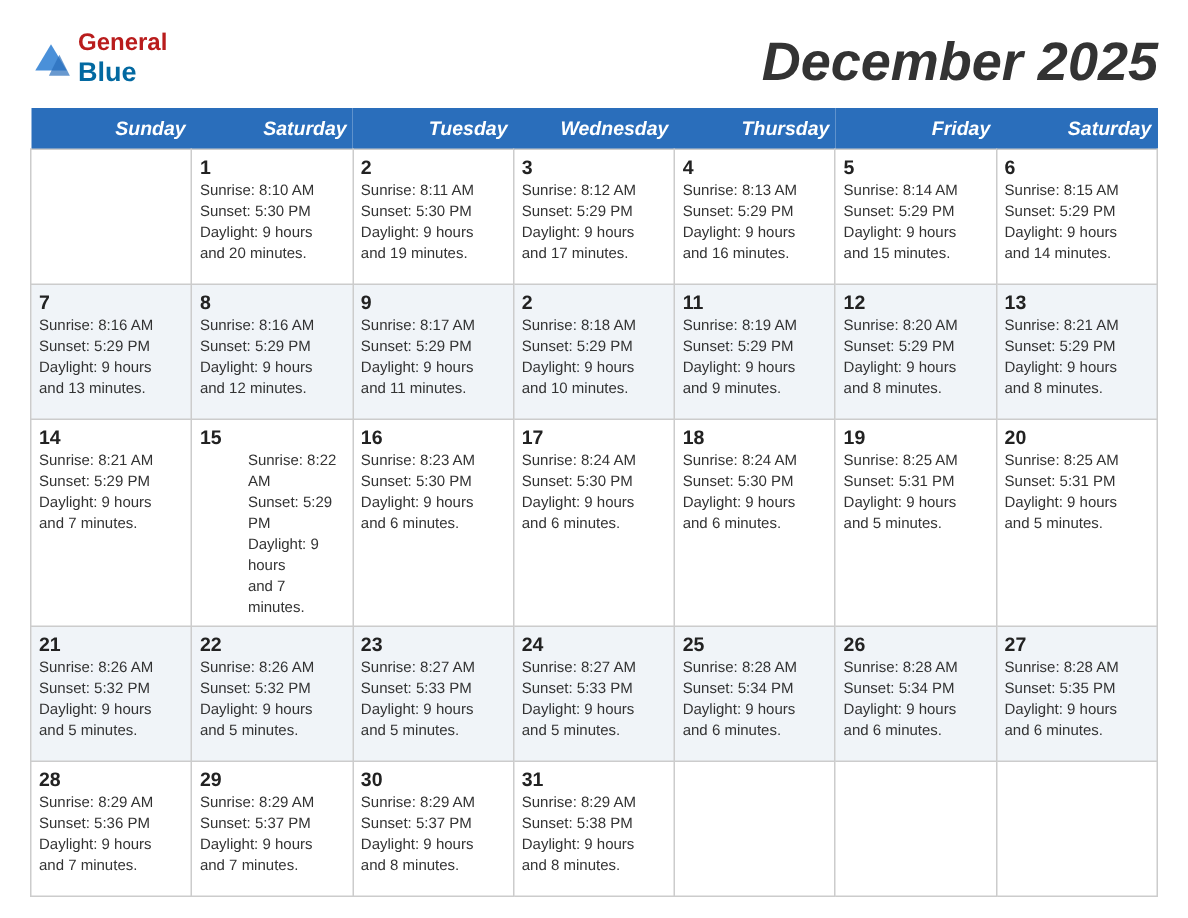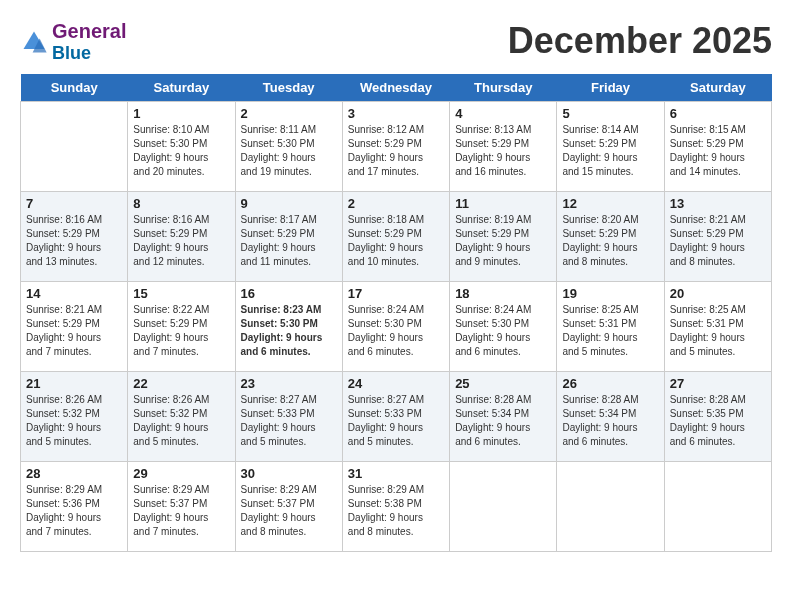--- a/index.html
+++ b/index.html
@@ -15,57 +15,59 @@
       justify-content: space-between;
       align-items: flex-start;
       margin-bottom: 10px;
     }
     .logo {
       display: flex;
       align-items: center;
       gap: 4px;
     }
     .logo-text-general {
-      font-size: 20px;
-      font-weight: bold;
-      color: #701a75;
+      font-size: 16px;
+      font-weight: bold;
+      color: #b91c1c;
     }
     .logo-text-blue {
       font-size: 18px;
       font-weight: bold;
       color: #0369a1;
     }
     .logo-icon {
       width: 28px;
       height: 28px;
     }
     .title-area {
       text-align: right;
+      font-style: italic;
     }
     .month-title {
       font-size: 36px;
       font-weight: bold;
       color: #333;
     }
     .location-title {
       font-size: 16px;
       color: #555;
     }
     table {
       width: 100%;
       border-collapse: collapse;
       font-size: 11px;
     }
     thead tr th {
       background-color: #2a6ebb;
       color: #fff;
       padding: 6px 4px;
-      text-align: center;
+      text-align: right;
       font-size: 13px;
       font-weight: bold;
+      font-style: italic;
     }
     tbody tr td {
       border: 1px solid #ccc;
       vertical-align: top;
       padding: 4px 5px;
       width: 107px;
       min-height: 80px;
       height: 90px;
     }
     .day-num {
@@ -222,28 +224,28 @@
       <tr>
         <td>
           <span class="day-num">14</span>
           <div class="day-info" style="white-space: pre-line;">Sunrise: 8:21 AM
 Sunset: 5:29 PM
 Daylight: 9 hours
 and 7 minutes.</div>
         </td>
         <td>
           <span class="day-num">15</span>
-          <div class="day-info" style="white-space: pre-line;">Sunrise: 8:22 AM
+          <div class="day-info" style="white-space: pre-line; margin-left: 32px;">Sunrise: 8:22 AM
 Sunset: 5:29 PM
 Daylight: 9 hours
 and 7 minutes.</div>
         </td>
         <td>
           <span class="day-num">16</span>
-          <div class="day-info" style="white-space: pre-line; font-weight: bold;">Sunrise: 8:23 AM
+          <div class="day-info" style="white-space: pre-line;">Sunrise: 8:23 AM
 Sunset: 5:30 PM
 Daylight: 9 hours
 and 6 minutes.</div>
         </td>
         <td>
           <span class="day-num">17</span>
           <div class="day-info" style="white-space: pre-line;">Sunrise: 8:24 AM
 Sunset: 5:30 PM
 Daylight: 9 hours
 and 6 minutes.</div>

